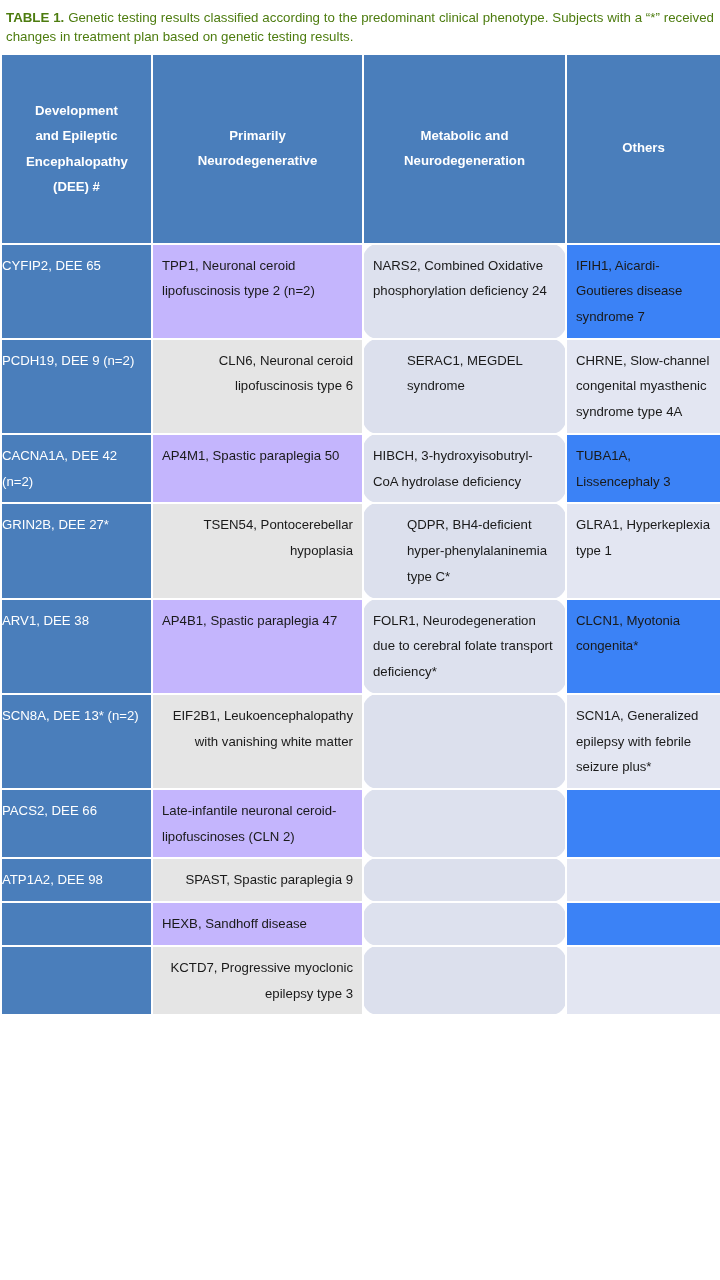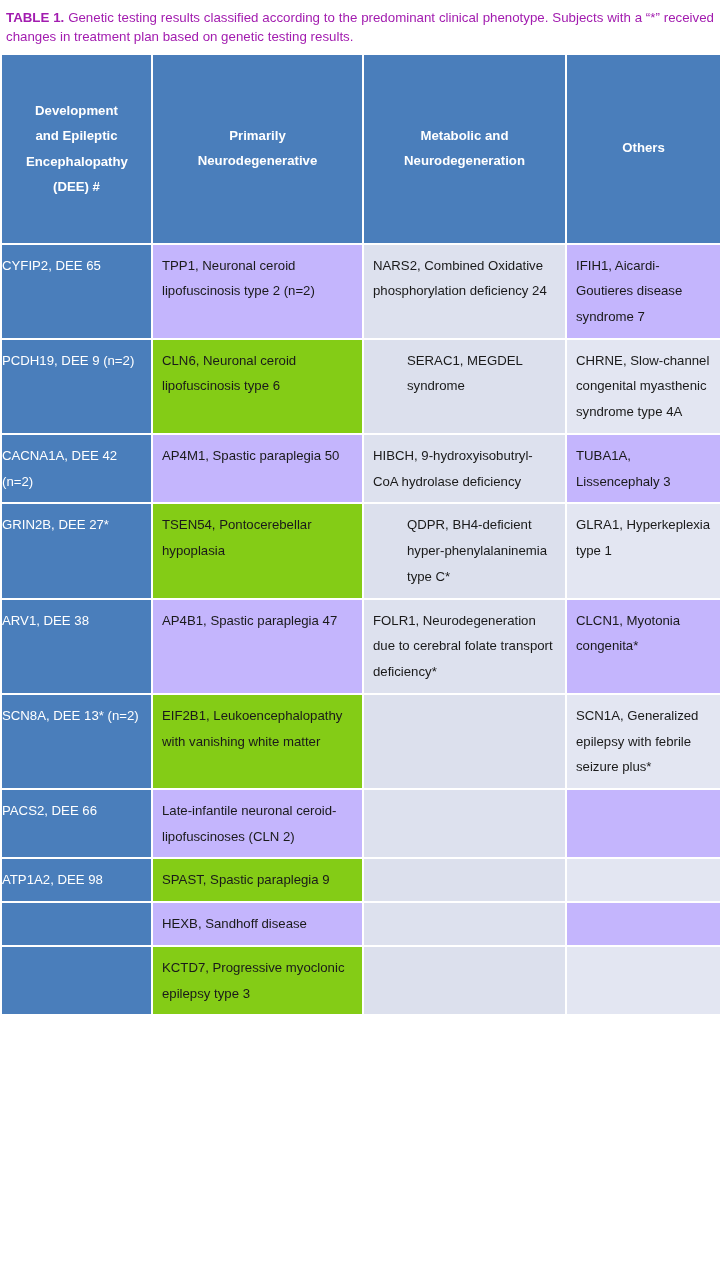--- a/index.html
+++ b/index.html
@@ -18,21 +18,21 @@
     width: 720px;
     height: 1280px;
     position: relative;
     box-sizing: border-box;
   }
   .caption {
     padding: 8px 6px 6px 6px;
     font-size: 13.3px;
     line-height: 1.45;
     text-align: justify;
-    color: #a21caf;
+    color: #4d7c0f;
   }
   .caption .lbl {
     font-weight: bold;
   }
   table.tbl {
     border-collapse: collapse;
     table-layout: fixed;
     width: 720px;
     border-top: 2px solid #ffffff;
   }
@@ -68,24 +68,24 @@
     text-align: left;
     word-wrap: break-word;
   }
   tbody td.gene {
     background: #4a7ebb;
     color: #ffffff;
     font-weight: normal;
     padding-left: 0;
   }
   tbody td.c1cell { background: #c4b5fd; }
-  tbody td.c2cell { background: #dde1ee; }
-  tbody td.c3cell { background: #c4b5fd; }
+  tbody td.c2cell { background: #dde1ee; border-radius: 15px; }
+  tbody td.c3cell { background: #3b82f6; }
   tbody td.empty { }
-  tr.r-alt td.c1cell { background: #84cc16; }
+  tr.r-alt td.c1cell { background: #e5e5e5; text-align: right; }
   tr.r-alt td.c2cell { background: #dce0ed; padding-left: 43px; }
   tr.r-alt td.c3cell { background: #e3e6f2; margin-top: 37px; }
 </style>
 </head>
 <body>
 
 <div class="page">
 
   <div class="caption">
     <span class="lbl">TABLE 1.</span><span> Genetic testing results classified according to the predominant clinical phenotype. Subjects with a “*” received changes in treatment plan based on genetic testing results.</span>
@@ -115,21 +115,21 @@
       </tr>
       <tr class="r-alt">
         <td class="gene">PCDH19, DEE 9 (n=2)</td>
         <td class="c1cell">CLN6, Neuronal ceroid lipofuscinosis type 6</td>
         <td class="c2cell">SERAC1, MEGDEL syndrome</td>
         <td class="c3cell">CHRNE, Slow-channel congenital myasthenic syndrome type 4A</td>
       </tr>
       <tr>
         <td class="gene">CACNA1A,  DEE 42 (n=2)</td>
         <td class="c1cell">AP4M1, Spastic paraplegia 50</td>
-        <td class="c2cell">HIBCH, 9-hydroxyisobutryl-CoA hydrolase deficiency</td>
+        <td class="c2cell">HIBCH, 3-hydroxyisobutryl-CoA hydrolase deficiency</td>
         <td class="c3cell">TUBA1A, Lissencephaly  3</td>
       </tr>
       <tr class="r-alt">
         <td class="gene">GRIN2B, DEE 27*</td>
         <td class="c1cell">TSEN54, Pontocerebellar hypoplasia</td>
         <td class="c2cell">QDPR, BH4-deficient hyper-phenylalaninemia type C*</td>
         <td class="c3cell">GLRA1, Hyperkeplexia type 1</td>
       </tr>
       <tr>
         <td class="gene">ARV1, DEE 38</td>

